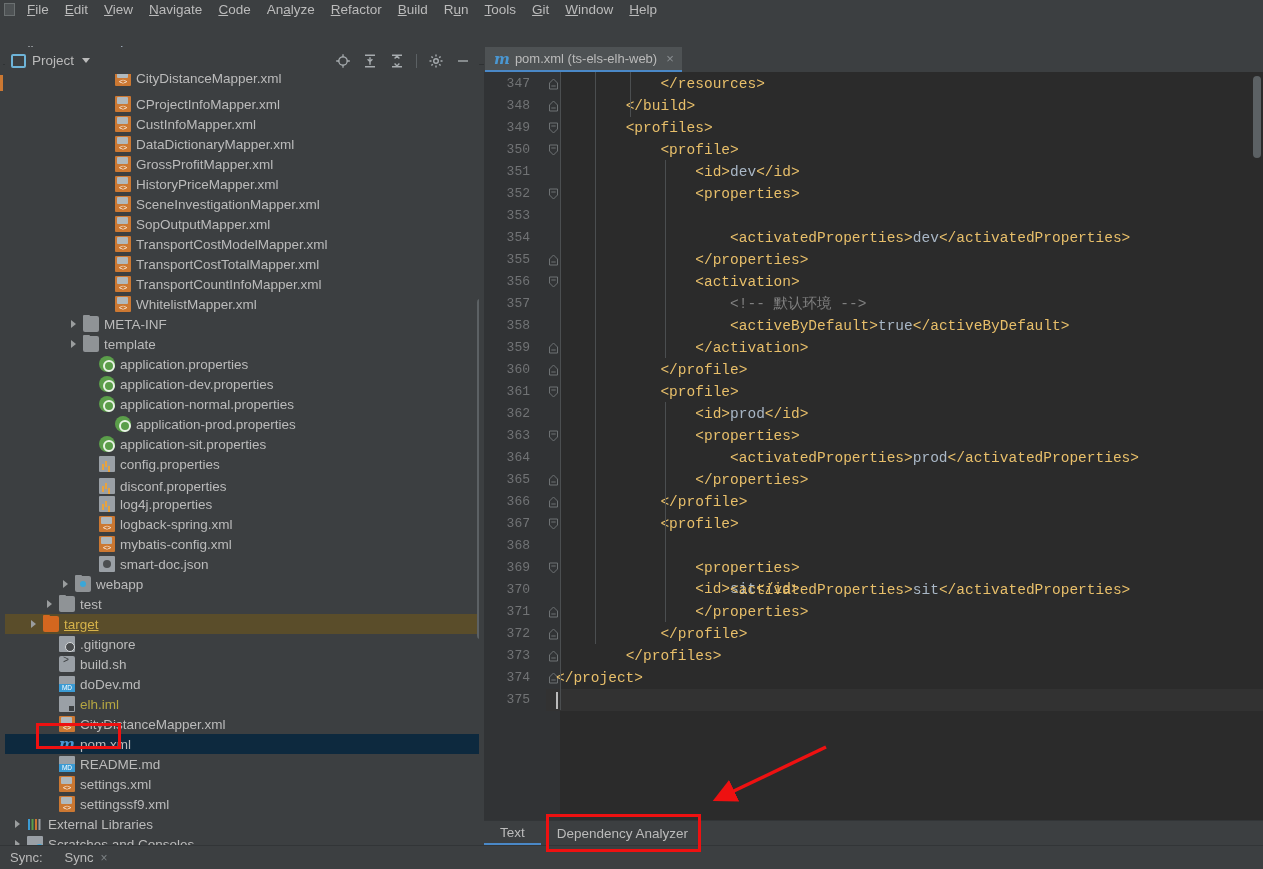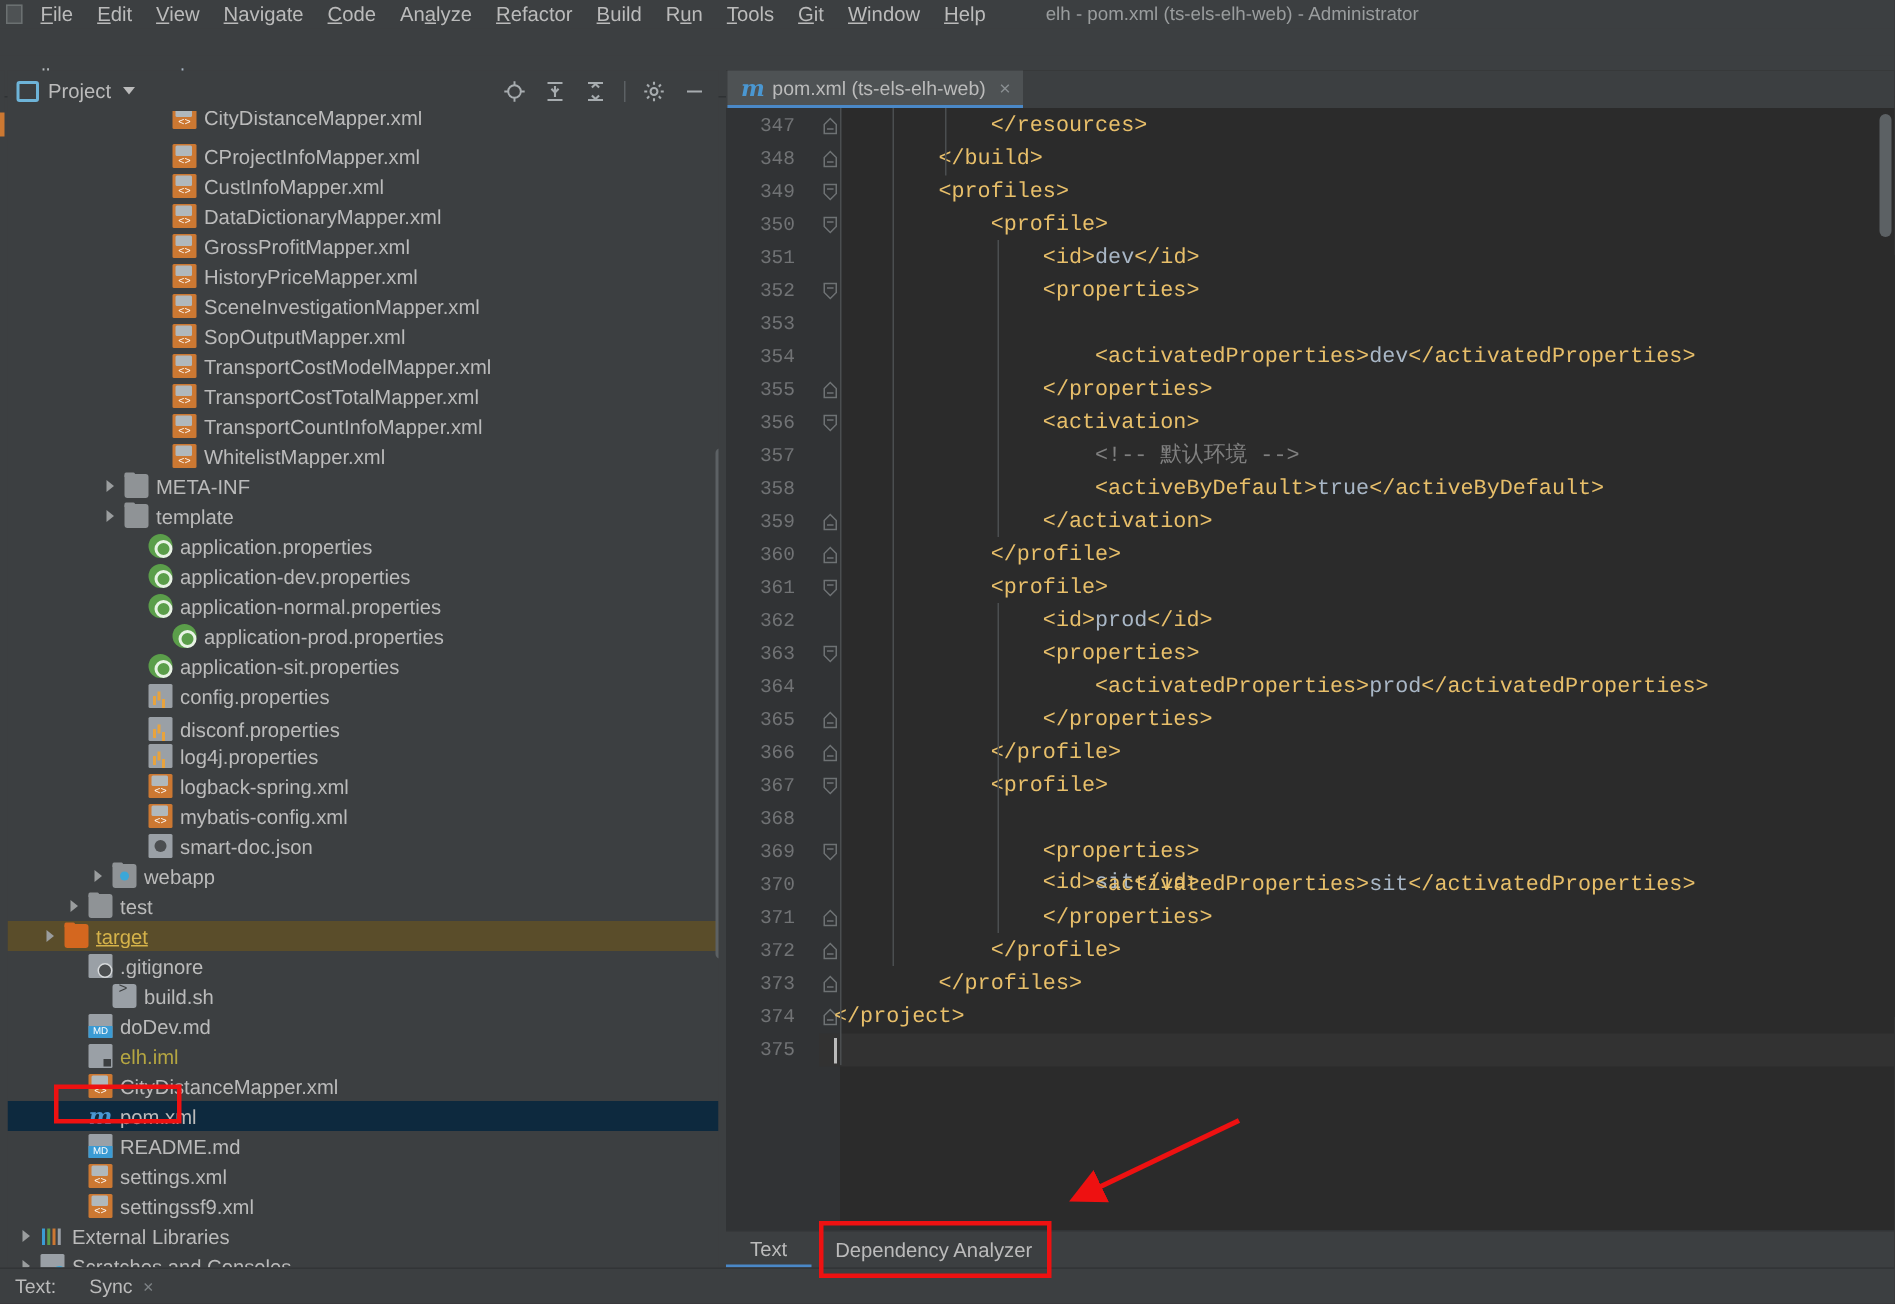--- a/index.html
+++ b/index.html
@@ -255,21 +255,20 @@
     <div class="menu-item"><span class="mn">N</span>avigate</div>
     <div class="menu-item"><span class="mn">C</span>ode</div>
     <div class="menu-item">An<span class="mn">a</span>lyze</div>
     <div class="menu-item"><span class="mn">R</span>efactor</div>
     <div class="menu-item"><span class="mn">B</span>uild</div>
     <div class="menu-item">R<span class="mn">u</span>n</div>
     <div class="menu-item"><span class="mn">T</span>ools</div>
     <div class="menu-item"><span class="mn">G</span>it</div>
     <div class="menu-item"><span class="mn">W</span>indow</div>
     <div class="menu-item"><span class="mn">H</span>elp</div>
-    <div class="win-title">elh - pom.xml (ts-els-elh-web) - Administrator</div>
   </div>
 
   <div class="crumbbar">
     <span class="crumb dim">elh</span>
     <span class="crumb-sep">›</span>
     <span class="mvn-m">m</span>
     <span class="crumb">pom.xml</span>
   </div>
 
   <div class="left-strip">
@@ -446,21 +445,21 @@
         <div class="row sel-olive" style="padding-left: 24px; top: 540px; position: absolute; left: 0px; width: 474px;">
           <span class="arrow"></span>
           <span class="ico ic-folder orange"></span>
           <span class="lbl" style="color: rgb(214, 179, 74); text-decoration: underline;">target</span>
         </div>
         <div class="row" style="padding-left: 40px; top: 560px; position: absolute; left: 0px; width: 474px;">
           <span style="width: 14px; flex: 0 0 auto;"></span>
           <span class="ico ic-git"></span>
           <span class="lbl">.gitignore</span>
         </div>
-        <div class="row" style="padding-left: 40px; top: 580px; position: absolute; left: 16px; width: 474px;">
+        <div class="row" style="padding-left: 40px; top: 580px; position: absolute; left: 0px; width: 474px;">
           <span style="width: 14px; flex: 0 0 auto;"></span>
           <span class="ico ic-sh"></span>
           <span class="lbl">build.sh</span>
         </div>
         <div class="row" style="padding-left: 40px; top: 600px; position: absolute; left: 0px; width: 474px;">
           <span style="width: 14px; flex: 0 0 auto;"></span>
           <span class="ico ic-md"></span>
           <span class="lbl">doDev.md</span>
         </div>
         <div class="row" style="padding-left: 40px; top: 620px; position: absolute; left: 0px; width: 474px;">
@@ -710,21 +709,21 @@
           <span>Text</span>
         </div>
         <div class="btab">
           <span>Dependency Analyzer</span>
         </div>
       </div>
   </div>
 
   <div class="statusbar">
     <div class="st-item">
-      <span>Text:</span>
+      <span>Sync:</span>
     </div>
     <div class="st-item">
       <span>Sync</span>
       <span class="st-x">×</span>
     </div>
   </div>
 
   <div class="anno-rect" id="anno-rect-pom" style="left: 36px; top: 723px; width: 85px; height: 26px; border-color: rgb(238, 17, 17);"></div>
   <div class="anno-rect" id="anno-rect-tab" style="left: 546px; top: 814px; width: 155px; height: 38px; border-color: rgb(238, 17, 17);"></div>
   <svg class="anno-arrow" id="anno-arrow" style="left:690px; top:735px; width:160px; height:80px;" viewBox="0 0 160 80">

